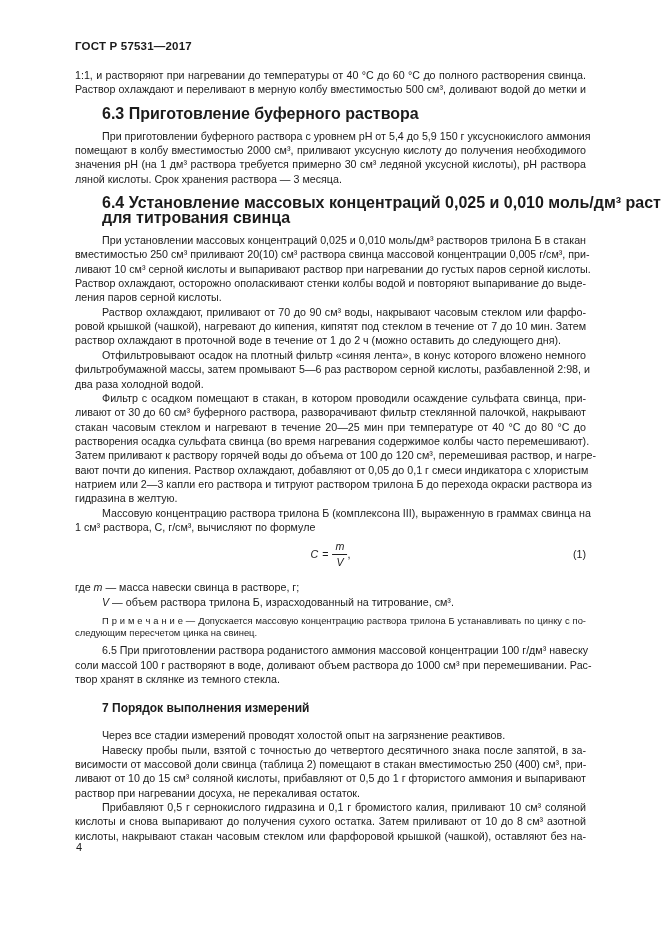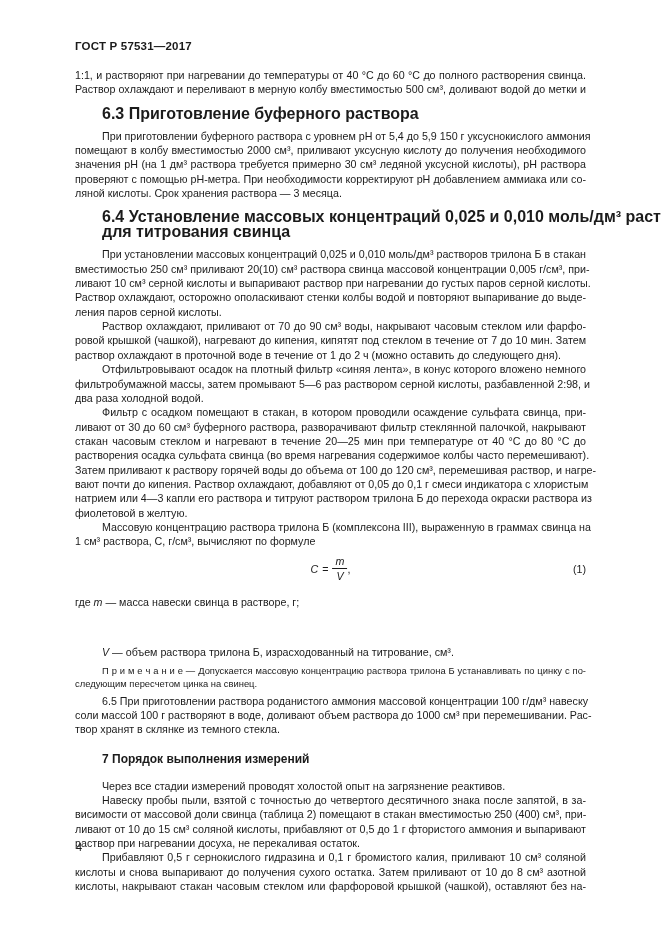--- a/index.html
+++ b/index.html
@@ -64,21 +64,21 @@
   .f-num { padding: 0 3px 2px 3px; border-bottom: 1px solid #1b1b1b; }
   .f-den { padding-top: 2px; }
   .f-label {
     position: absolute;
     right: 0;
     top: 7px;
     font-size: 10.7px;
   }
   .where { margin-bottom: 5px; }
   .where .line span { white-space: pre; }
-  .w2 { text-indent: 27px; margin-top: 36px; }
+  .w2 { text-indent: 27px; }
   .iv { font-style: italic; }
   .note { margin: 6px 0 4px 0; }
   .note .line { font-size: 9.4px; line-height: 12.2px; }
   .h-main {
     font-size: 12px;
     font-weight: bold;
     margin: 15px 0 13px 0;
     text-indent: 27px;
   }
   .page-number {
@@ -102,21 +102,20 @@
       </div>
 
     <div class="h-sub">
       <div class="line">6.3 Приготовление буферного раствора</div>
     </div>
 
     <div>
         <div class="line j ind">При приготовлении буферного раствора с уровнем pH от 5,4 до 5,9 150 г уксуснокислого аммония</div>
         <div class="line j">помещают в колбу вместимостью 2000 см³, приливают уксусную кислоту до получения необходимого</div>
         <div class="line j">значения pH (на 1 дм³ раствора требуется примерно 30 см³ ледяной уксусной кислоты), pH раствора</div>
-        <div class="line j">проверяют с помощью pH-метра. При необходимости корректируют pH добавлением аммиака или со-</div>
         <div class="line ">ляной кислоты. Срок хранения раствора — 3 месяца.</div>
       </div>
 
     <div class="h-sub">
       <div class="line">6.4 Установление массовых концентраций 0,025 и 0,010 моль/дм³ растворов трилона Б</div>
       <div class="line">для титрования свинца</div>
     </div>
 
     <div>
         <div class="line j ind">При установлении массовых концентраций 0,025 и 0,010 моль/дм³ растворов трилона Б в стакан</div>
@@ -129,22 +128,22 @@
         <div class="line ">раствор охлаждают в проточной воде в течение от 1 до 2 ч (можно оставить до следующего дня).</div>
         <div class="line j ind">Отфильтровывают осадок на плотный фильтр «синяя лента», в конус которого вложено немного</div>
         <div class="line j">фильтробумажной массы, затем промывают 5—6 раз раствором серной кислоты, разбавленной 2:98, и</div>
         <div class="line ">два раза холодной водой.</div>
         <div class="line j ind">Фильтр с осадком помещают в стакан, в котором проводили осаждение сульфата свинца, при-</div>
         <div class="line j">ливают от 30 до 60 см³ буферного раствора, разворачивают фильтр стеклянной палочкой, накрывают</div>
         <div class="line j">стакан часовым стеклом и нагревают в течение 20—25 мин при температуре от 40 °С до 80 °С до</div>
         <div class="line j">растворения осадка сульфата свинца (во время нагревания содержимое колбы часто перемешивают).</div>
         <div class="line j">Затем приливают к раствору горячей воды до объема от 100 до 120 см³, перемешивая раствор, и нагре-</div>
         <div class="line j">вают почти до кипения. Раствор охлаждают, добавляют от 0,05 до 0,1 г смеси индикатора с хлористым</div>
-        <div class="line j">натрием или 4—3 капли его раствора и титруют раствором трилона Б до перехода окраски раствора из</div>
-        <div class="line ">фиолетовой в желтую.</div>
+        <div class="line j">натрием или 2—3 капли его раствора и титруют раствором трилона Б до перехода окраски раствора из</div>
+        <div class="line ">гидразина в желтую.</div>
         <div class="line j ind">Массовую концентрацию раствора трилона Б (комплексона III), выраженную в граммах свинца на</div>
         <div class="line ">1 см³ раствора, C, г/см³, вычисляют по формуле</div>
       </div>
 
     <div class="formula-row">
       <span class="f-body">
           <span class="f-var">C</span>
           <span class="f-eq">=</span>
           <span class="frac">
             <span class="f-num f-var">m</span>

